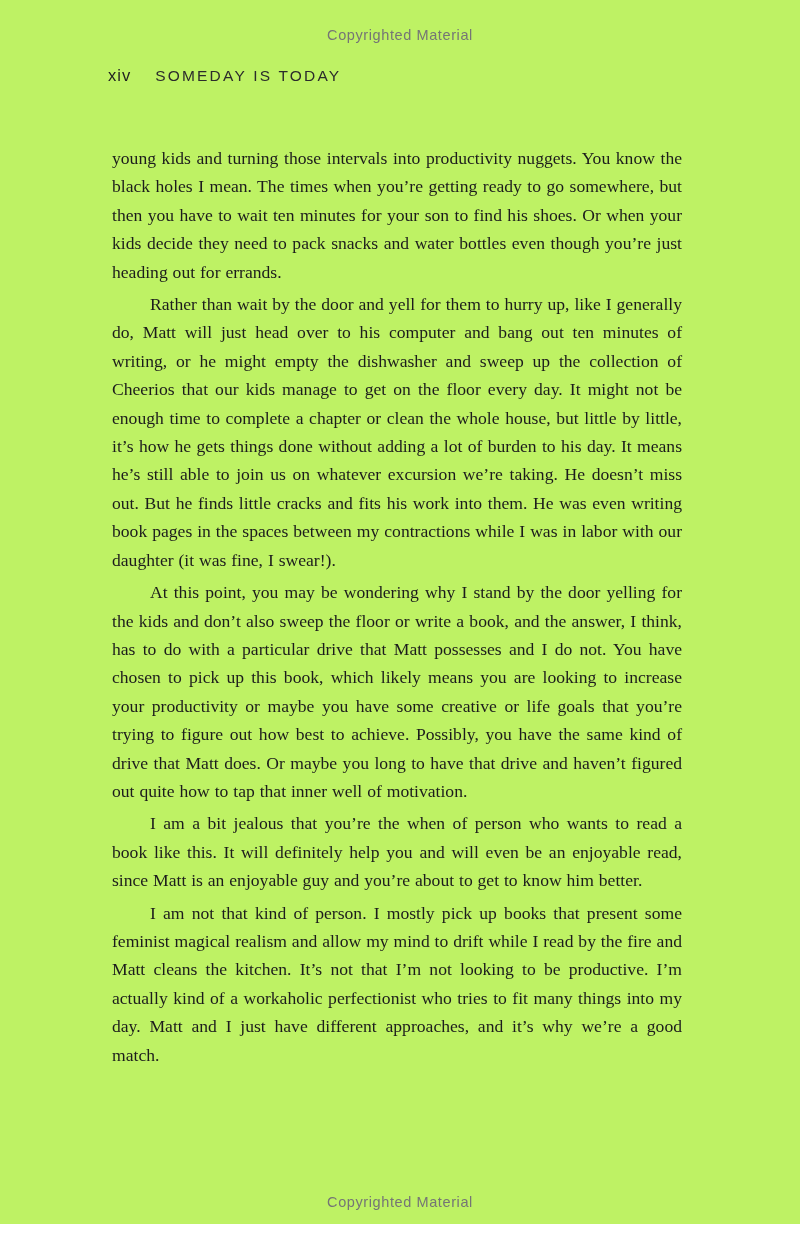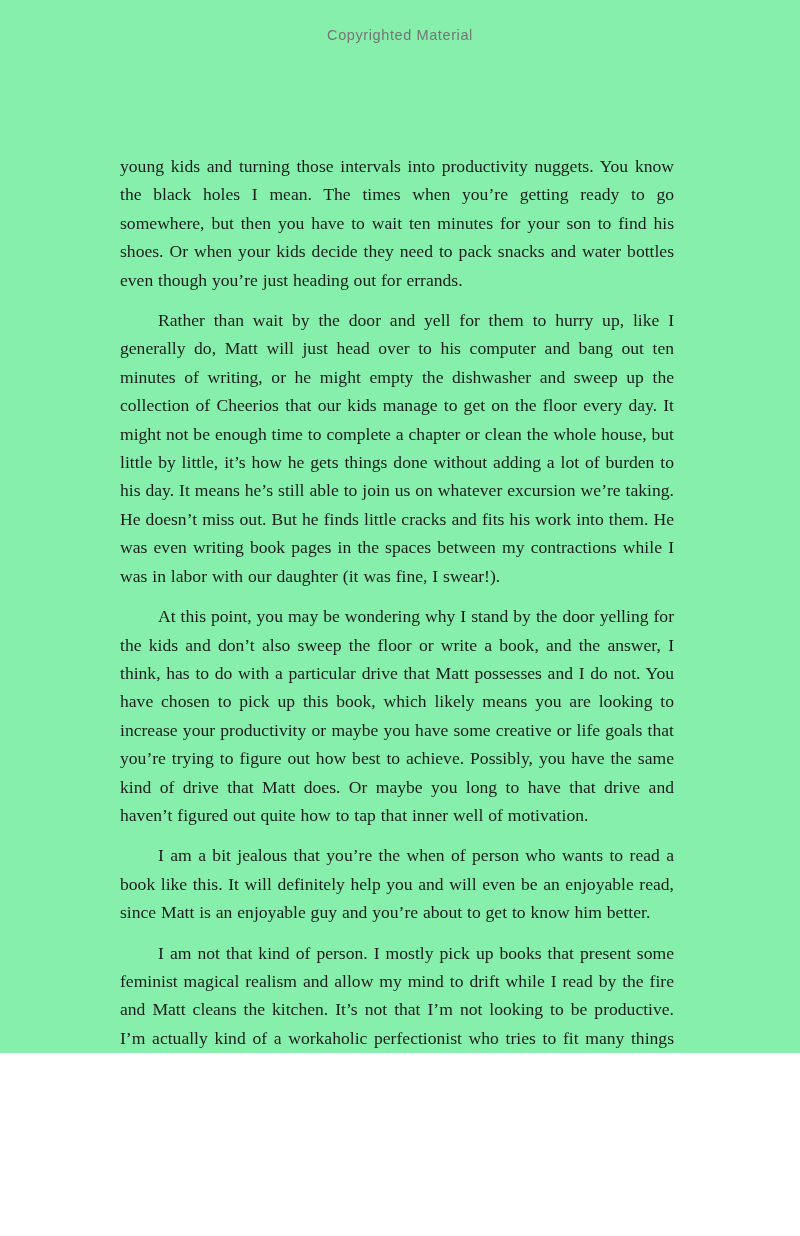--- a/index.html
+++ b/index.html
@@ -3,22 +3,22 @@
 <meta charset="utf-8">
 <style>
   html, body {
     margin: 0;
     padding: 0;
     background: #ffffff;
   }
   .page {
     position: relative;
     width: 800px;
-    height: 1053px;
-    background: #86efac;
+    height: 1224px;
+    background: #bef264;
     overflow: hidden;
     box-sizing: border-box;
   }
   .notice {
     font-family: "Liberation Sans", sans-serif;
     font-size: 14.5px;
     letter-spacing: 0.6px;
     color: #757575;
     text-align: center;
   }
@@ -61,34 +61,38 @@
     left: 108px;
     width: 578px;
     font-family: "Liberation Serif", "DejaVu Serif", serif;
     font-size: 17.6px;
     line-height: 28.4px;
     color: #1c1c1c;
     text-align: justify;
     word-spacing: 0.5px;
   }
   .content p {
-    margin: 12px;
+    margin: 4px;
     padding: 0;
   }
   .content p.indent {
     text-indent: 38px;
   }
 </style>
 </head>
 <body>
 
 <div class="page">
 
   <div class="notice notice-top">Copyrighted Material</div>
 
+  <div class="page-header">
+    <span class="page-number">xiv</span>
+    <span class="book-title">SOMEDAY IS TODAY</span>
+  </div>
 
   <div class="content">
     <p>young kids and turning those intervals into productivity nuggets. You know the black holes I mean. The times when you’re getting ready to go somewhere, but then you have to wait ten minutes for your son to find his shoes. Or when your kids decide they need to pack snacks and water bottles even though you’re just heading out for errands.</p>
     <p class="indent">Rather than wait by the door and yell for them to hurry up, like I generally do, Matt will just head over to his computer and bang out ten minutes of writing, or he might empty the dishwasher and sweep up the collection of Cheerios that our kids manage to get on the floor every day. It might not be enough time to complete a chapter or clean the whole house, but little by little, it’s how he gets things done without adding a lot of burden to his day. It means he’s still able to join us on whatever excursion we’re taking. He doesn’t miss out. But he finds little cracks and fits his work into them. He was even writing book pages in the spaces between my contractions while I was in labor with our daughter (it was fine, I swear!).</p>
     <p class="indent">At this point, you may be wondering why I stand by the door yelling for the kids and don’t also sweep the floor or write a book, and the answer, I think, has to do with a particular drive that Matt possesses and I do not. You have chosen to pick up this book, which likely means you are looking to increase your productivity or maybe you have some creative or life goals that you’re trying to figure out how best to achieve. Possibly, you have the same kind of drive that Matt does. Or maybe you long to have that drive and haven’t figured out quite how to tap that inner well of motivation.</p>
     <p class="indent">I am a bit jealous that you’re the when of person who wants to read a book like this. It will definitely help you and will even be an enjoyable read, since Matt is an enjoyable guy and you’re about to get to know him better.</p>
     <p class="indent">I am not that kind of person. I mostly pick up books that present some feminist magical realism and allow my mind to drift while I read by the fire and Matt cleans the kitchen. It’s not that I’m not looking to be productive. I’m actually kind of a workaholic perfectionist who tries to fit many things into my day. Matt and I just have different approaches, and it’s why we’re a good match.</p>
   </div>
 
   <div class="notice notice-bottom">Copyrighted Material</div>

